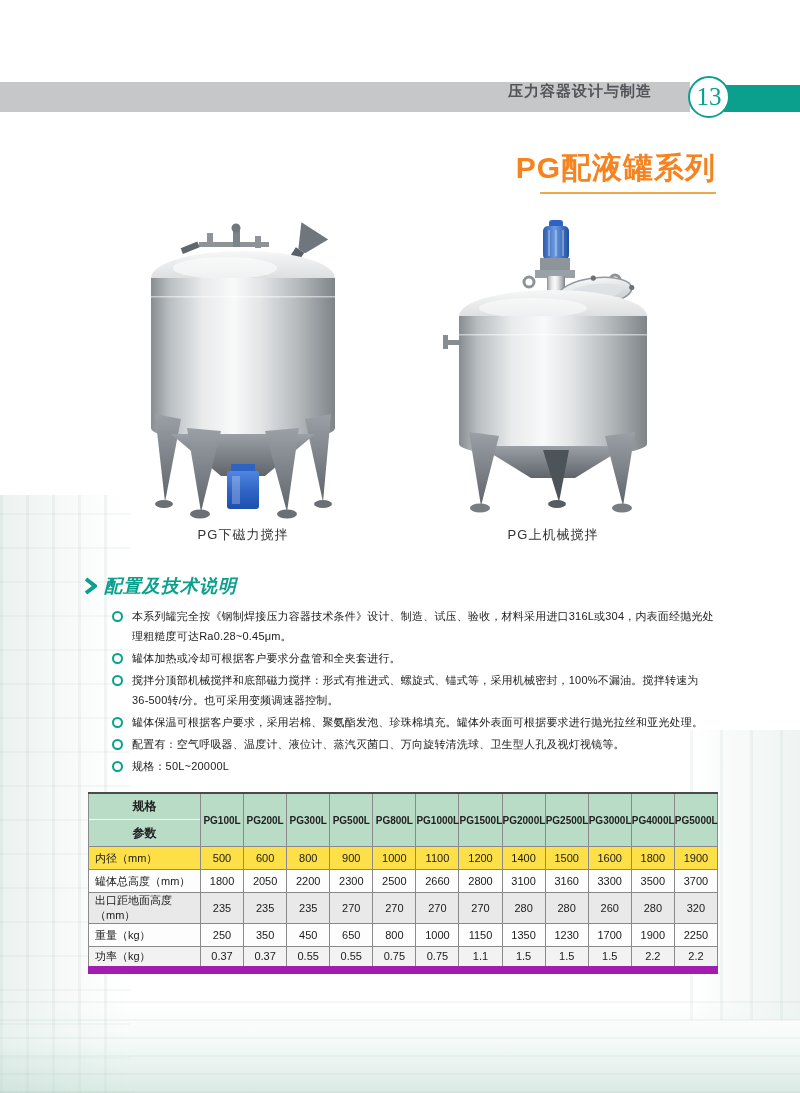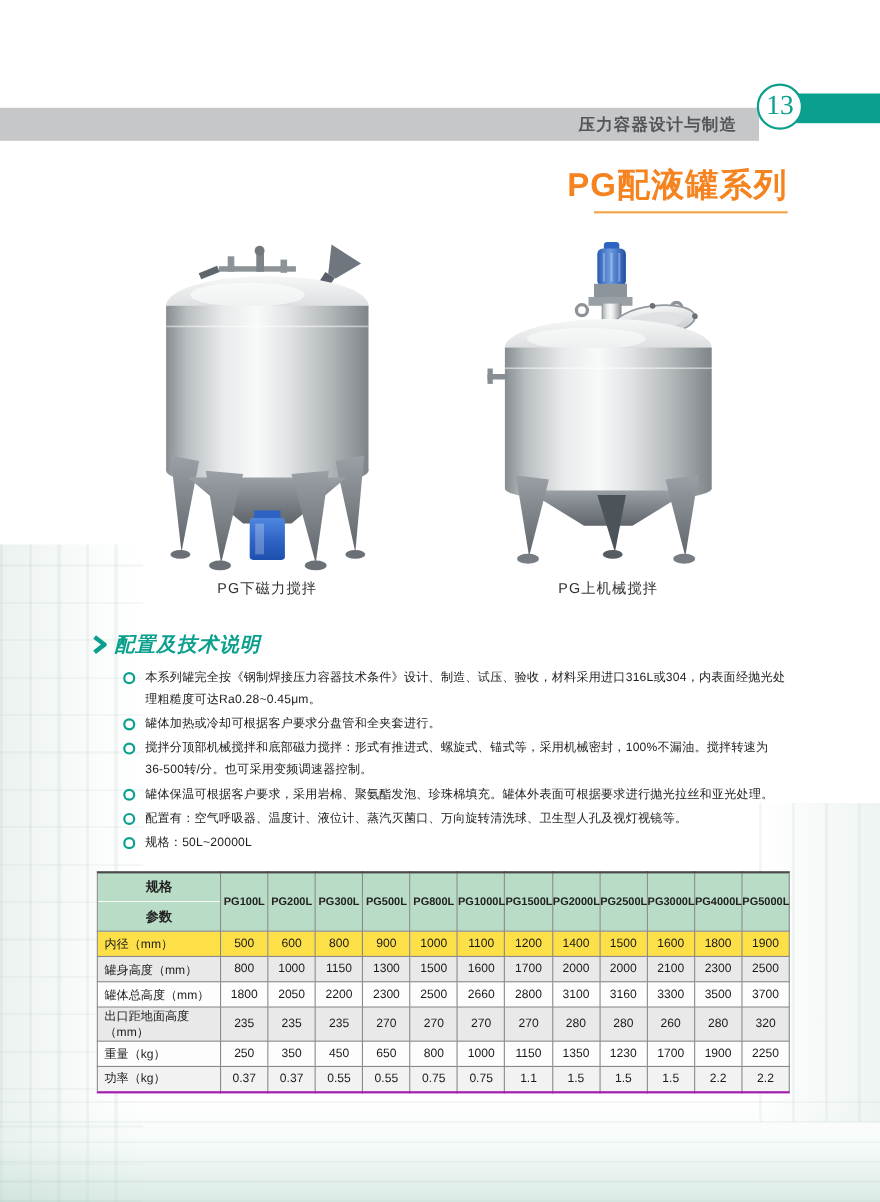--- a/index.html
+++ b/index.html
@@ -20,21 +20,21 @@
       linear-gradient(270deg, rgba(195,216,208,.28), transparent);
   }
   .bg-bottom { position:absolute; left:0; bottom:0; width:800px; height:95px;
     background:
       repeating-linear-gradient(0deg, rgba(150,180,170,.10) 0 2px, transparent 2px 18px),
       linear-gradient(0deg, rgba(187,216,205,.55), rgba(225,240,234,.30) 55%, transparent);
   }
 
   
   .head-gray { position:absolute; left:0; top:82px; width:690px; height:30px; background:#c6c7c9;
-    display:flex; align-items:center; justify-content:flex-end; padding-right:20px;margin-top:16px; }
+    display:flex; align-items:flex-start; justify-content:flex-end; padding-right:38px; }
   .head-slogan { font-size:15px; font-weight:bold; color:#54555a; letter-spacing:1px; }
   .head-teal { position:absolute; left:724px; top:85px; width:76px; height:27px; background:#0aa08d; }
   .page-circle { position:absolute; left:688px; top:76px; width:42px; height:42px; border-radius:50%;
     background:#ffffff; border:2px solid #0aa08d; display:flex; align-items:center; justify-content:center; }
   .page-num { font-family:Liberation Serif, serif; font-size:25px; color:#0aa08d; }
 
   
   .series-title { position:absolute; top:148px; right:84px; font-size:30px; font-weight:bold;
     color:#f5831f; letter-spacing:1px; }
   .series-underline { position:absolute; top:192px; left:540px; width:176px; height:2px; background:#f2a64a; }
@@ -51,21 +51,21 @@
   .arrow-icon { width:13px; height:18px; margin-right:7px; }
   .section-title { font-size:18px; font-weight:bold; color:#0aa08d; letter-spacing:1px; }
   .bullets { position:absolute; left:110px; top:606px; width:604px; list-style:none; }
   .bullets li { position:relative; padding-left:22px; font-size:11px; line-height:20px;
     color:#222222; margin-bottom:2px; letter-spacing:.2px; }
   .bullets li::before { content:""; position:absolute; left:2px; top:5px; width:7px; height:7px;
     border:2.5px solid #0aa08d; border-radius:50%; background:#ffffff; }
 
   
   .spec-table { position:absolute; left:88px; top:792px; width:630px; border-collapse:collapse;
-    table-layout:fixed; border-top:2px solid #4a4a4a; border-bottom:2px solid #a21caf; }
+    table-layout:fixed; border-top:2px solid #4a4a4a; border-bottom:8px solid #a21caf; }
   .spec-table col.lab { width:112px; }
   .spec-table th, .spec-table td { border:1px solid #8a8a8a; font-weight:normal;
     text-align:center; vertical-align:middle; color:#1a1a1a; }
   .spec-table thead th { background:#b9dcc7; height:52px; font-size:10px; font-weight:bold; color:#222; padding:0; }
   .corner-cell { padding:0 !important; }
   .corner-cell .half { height:26px; display:flex; align-items:center; justify-content:center;
     font-size:12px; font-weight:bold; }
   .corner-cell .half.top { border-bottom:1px solid rgba(255,255,255,.85); }
   .spec-table tbody td { height:23px; font-size:11px; }
   .spec-table tbody td.rowlab { text-align:left; padding-left:6px; font-size:11px; }
@@ -262,35 +262,20 @@
           <td>900</td>
           <td>1000</td>
           <td>1100</td>
           <td>1200</td>
           <td>1400</td>
           <td>1500</td>
           <td>1600</td>
           <td>1800</td>
           <td>1900</td>
         </tr>
-        <tr style="background: rgb(233, 233, 233);">
-          <td class="rowlab">罐身高度（mm）</td>
-          <td>800</td>
-          <td>1000</td>
-          <td>1150</td>
-          <td>1300</td>
-          <td>1500</td>
-          <td>1600</td>
-          <td>1700</td>
-          <td>2000</td>
-          <td>2000</td>
-          <td>2100</td>
-          <td>2300</td>
-          <td>2500</td>
-        </tr>
         <tr style="background: rgb(253, 253, 253);">
           <td class="rowlab">罐体总高度（mm）</td>
           <td>1800</td>
           <td>2050</td>
           <td>2200</td>
           <td>2300</td>
           <td>2500</td>
           <td>2660</td>
           <td>2800</td>
           <td>3100</td>

